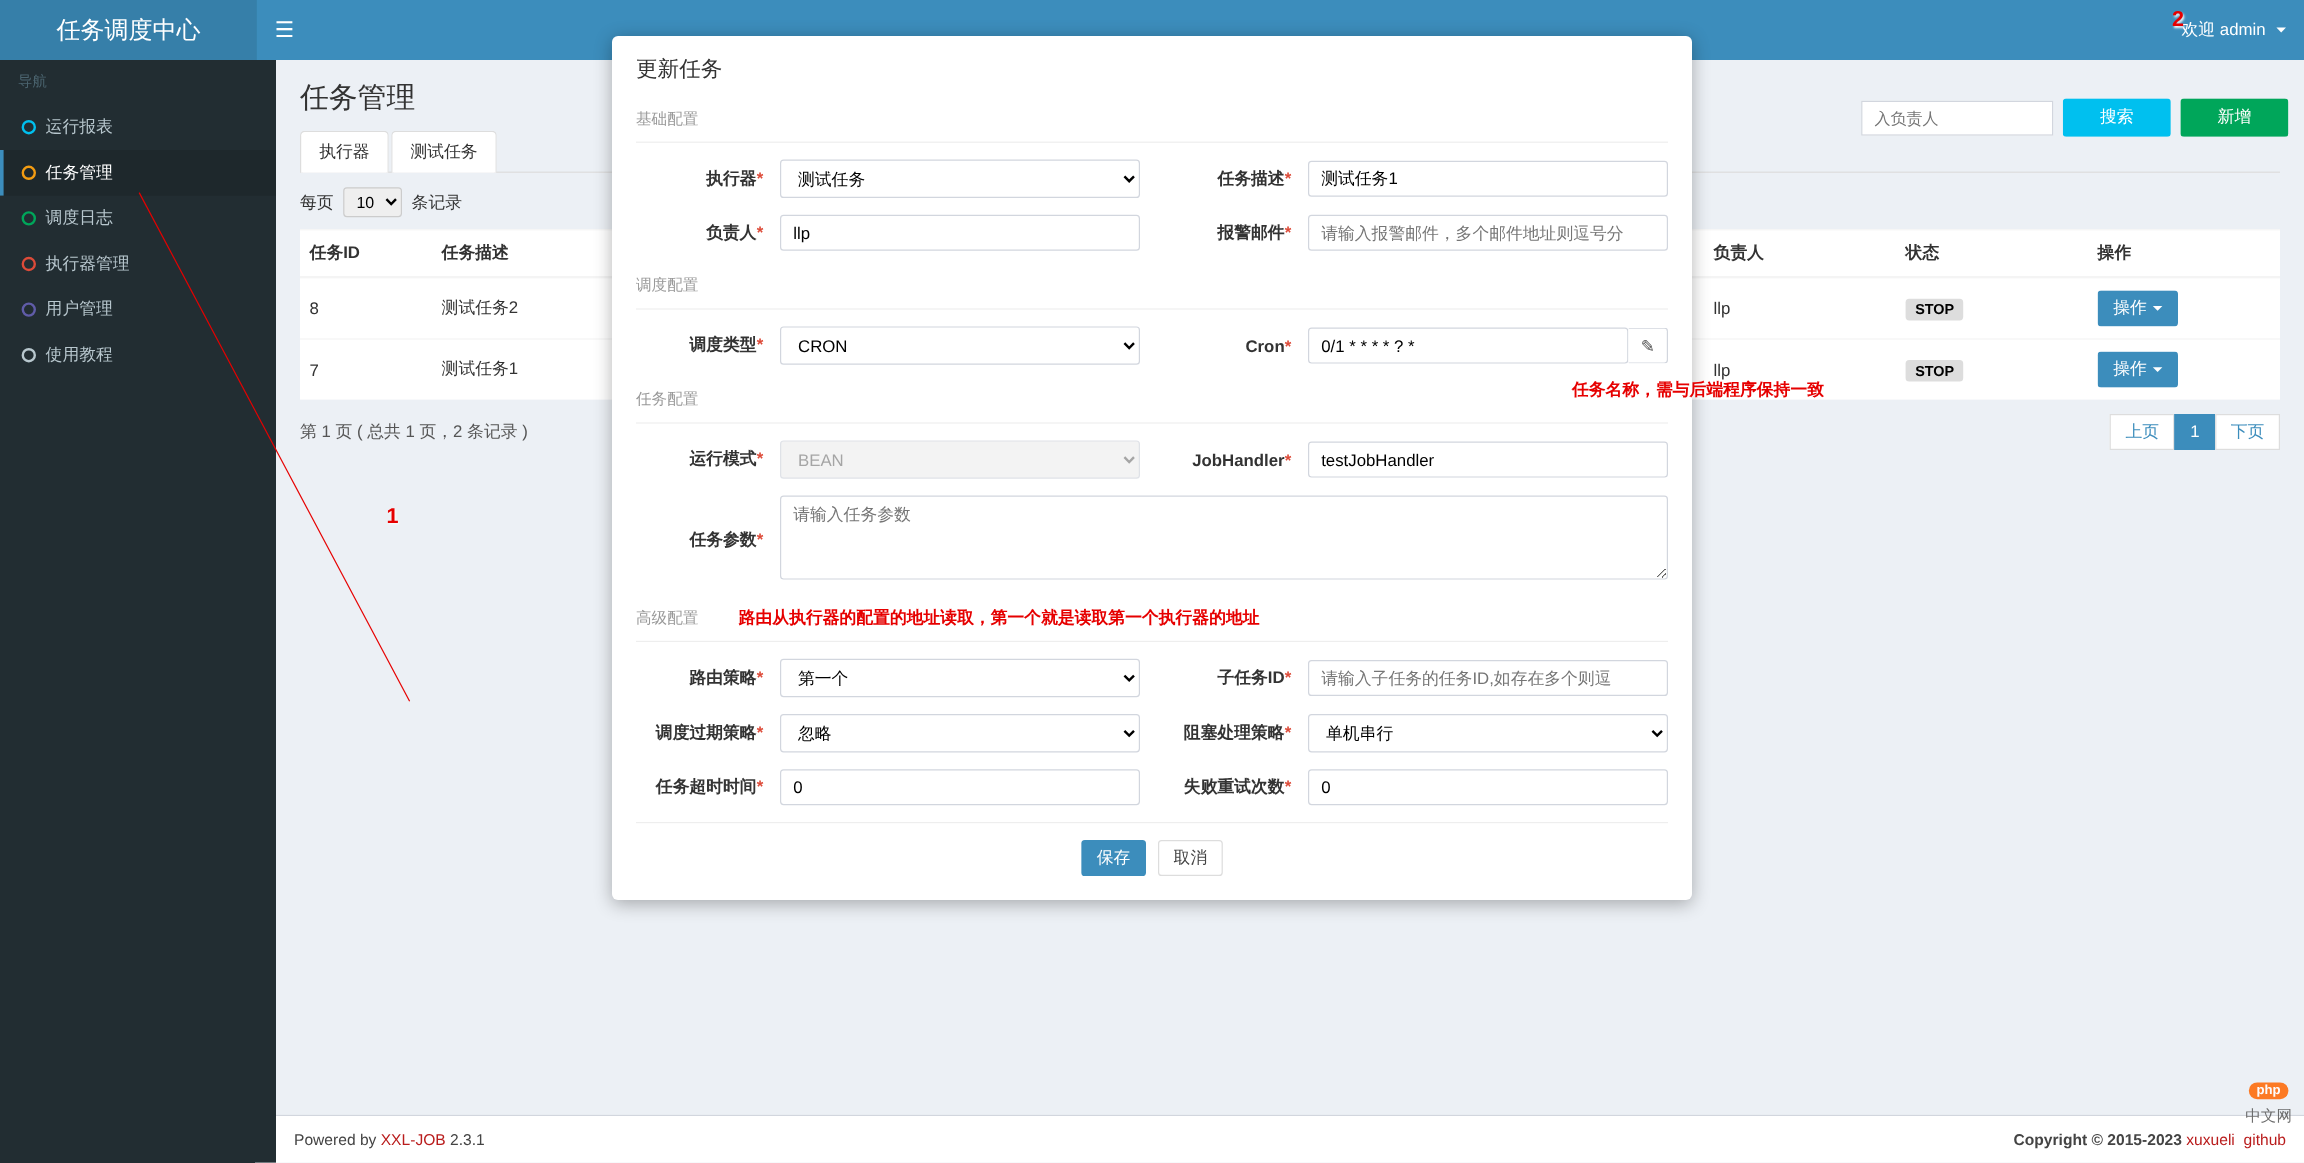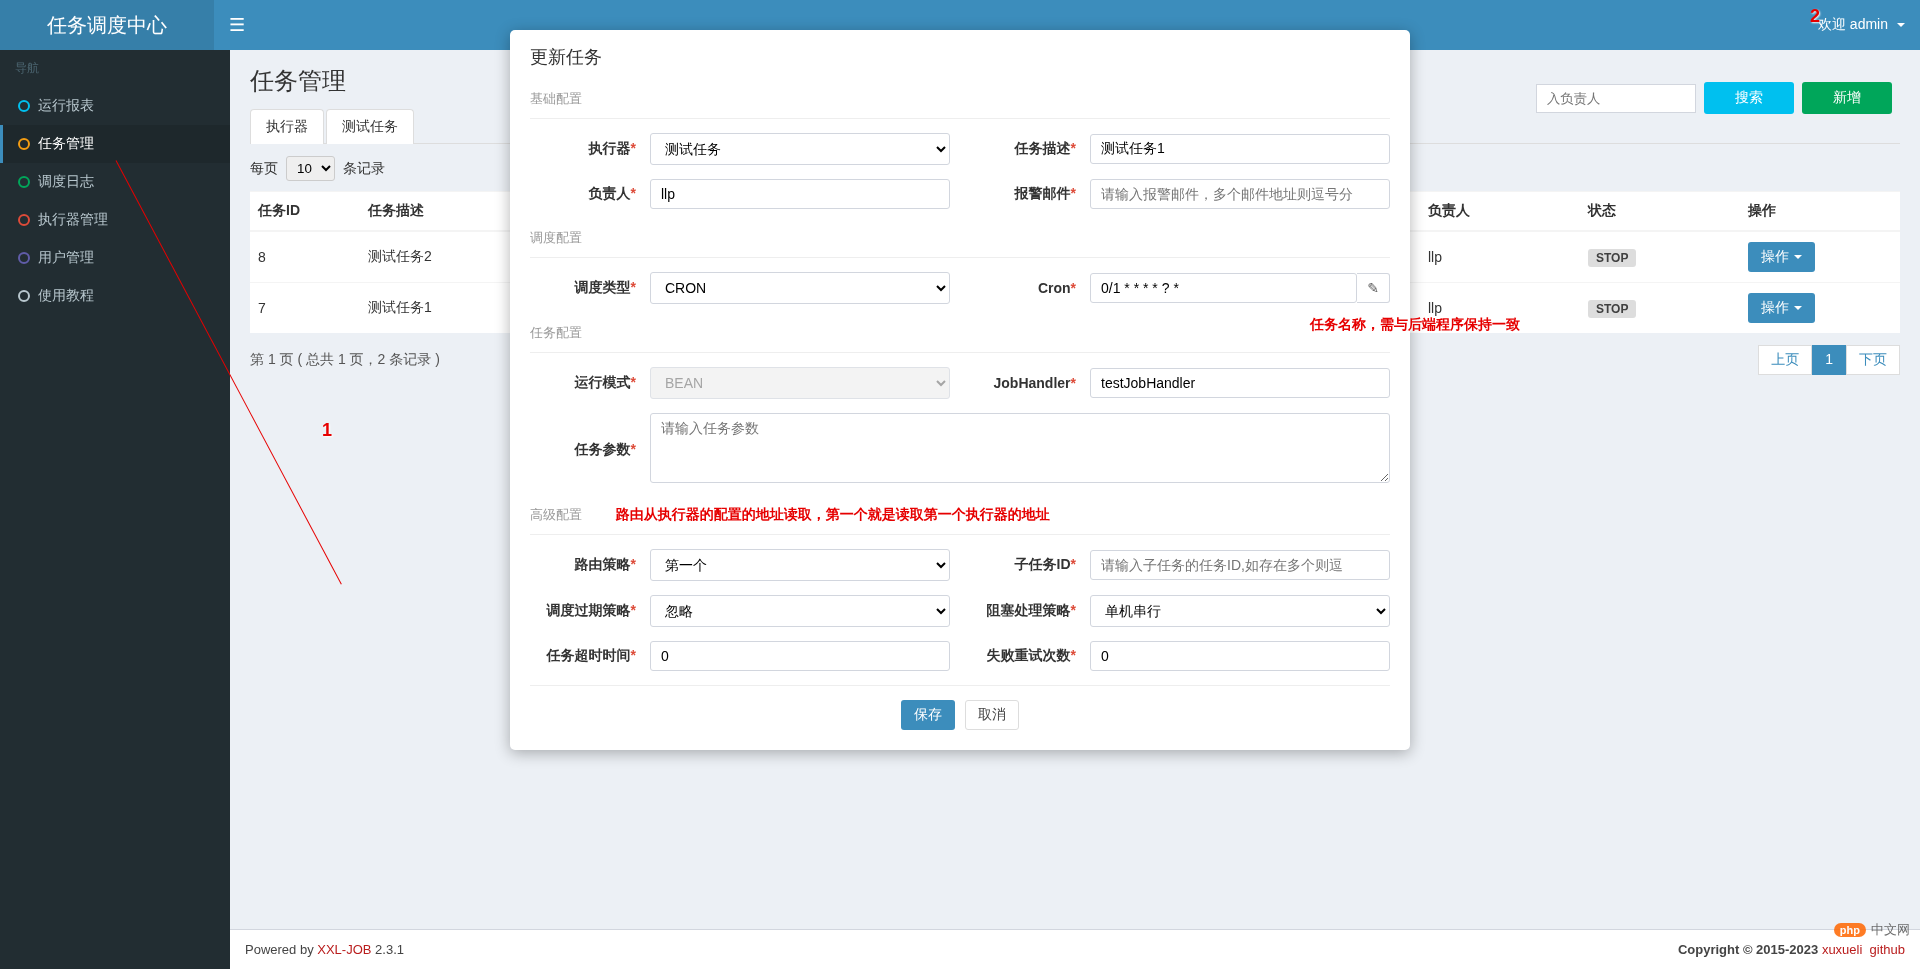--- a/index.html
+++ b/index.html
@@ -28,29 +28,29 @@
 .content { position: absolute; top: 50px; left: 230px; right: 0; bottom: 30px; padding: 15px 20px; overflow: hidden;}
 h1.page-title { font-size: 24px; font-weight: 500; margin-bottom: 12px; }
 .tabs { border-bottom: 1px solid #ddd; display: flex; margin-bottom: 12px;}
 .tabs .tab { padding: 8px 15px; border: 1px solid transparent; border-bottom: none; margin-bottom:-1px; background:#fff; border-color:#ddd; border-radius:4px 4px 0 0; margin-right:2px; cursor:pointer;}
 .tabs .tab + .tab { border-left:1px solid #ddd;}
 .pager-row { display:flex; align-items:center; gap:8px; margin-bottom:10px;}
 .pager-row select { padding:3px 6px; border:1px solid #ccc; border-radius:3px;}
 table.data { width: 100%; border-collapse: collapse; background:#fff;}
 table.data th, table.data td { padding: 10px 8px; text-align: left; border-top:1px solid #f4f4f4;}
 table.data thead th { background:#fff; border-bottom:2px solid #f4f4f4; font-weight:600;}
-.badge-stop { background:#ddd; color:#404040; padding:2px 8px; border-radius:3px; font-size:12px; font-weight:600;}
+.badge-stop { background:#ddd; color:#000000; padding:2px 8px; border-radius:3px; font-size:12px; font-weight:600;}
 .btn { display:inline-flex; align-items:center; padding:5px 12px; border-radius:3px; border:1px solid transparent; cursor:pointer; font-size:14px; gap:5px;}
 .btn-primary { background:#3c8dbc; color:#fff; }
 .btn-info { background:#00c0ef; color:#fff; }
 .btn-success { background:#00a65a; color:#fff; }
 .btn-default { background:#fff; color:#444; border-color:#ddd;}
 .btn .caret-w { width:0;height:0;border-left:4px solid transparent;border-right:4px solid transparent;border-top:4px solid #fff;}
 .search-input { border:1px solid #d2d6de; padding:6px 10px; width:160px; border-radius:0; background:#fff;}
-.top-controls { position:absolute; top:82px; right:28px; display:flex; gap:8px; align-items:center;}
+.top-controls { position:absolute; top:82px; right:13px; display:flex; gap:8px; align-items:center;}
 .bottom-info { display:flex; justify-content:space-between; align-items:center; margin-top:12px; color:#555;}
 .pagination { display:flex; gap:0;}
 .pagination .pg { padding:5px 12px; border:1px solid #ddd; background:#fff; color:#3c8dbc; cursor:pointer;}
 .pagination .pg.active { background:#3c8dbc; color:#fff; border-color:#3c8dbc;}
 
 
 .footer { position:absolute; left:230px; right:0; bottom:0; height:40px; background:#fff; border-top:1px solid #d2d6de; display:flex; align-items:center; justify-content:space-between; padding:0 15px; color:#444; font-size:13px;}
 .footer a { color:#b91c1c; text-decoration:none;}
 .modal { position:absolute; top:30px; left:50%; transform:translateX(-50%); width:900px; background:#fff; border-radius:5px; box-shadow:0 3px 15px rgba(0,0,0,.3); z-index:2000; padding-bottom:10px;}
 .modal .m-header { padding:15px 20px; font-size:18px; }
@@ -67,21 +67,21 @@
 .input-group { display:flex;}
 .input-group input { flex:1; border-radius:3px 0 0 3px;}
 .input-group .addon { border:1px solid #d2d6de; border-left:none; padding:6px 10px; background:#fff; border-radius:0 3px 3px 0; cursor:pointer; color:#555;}
 .m-actions { display:flex; gap:10px; justify-content:center; padding-top:14px; border-top:1px solid #eee; margin:10px 20px 10px;}
 
 
 .anno { position:absolute; color:#e60000; font-weight:700; font-size:14px; z-index:3000; text-shadow:1px 1px 2px #fff;}
 .anno-line { position:absolute; background:#e60000; height:1px; transform-origin:left center; z-index:1400;}
 
 
-.wm { position:absolute; right:10px; bottom:30px; display:flex; align-items:center; gap:5px; font-size:13px; color:#555; z-index:500; opacity:.85;}
+.wm { position:absolute; right:10px; bottom:30px; display:flex; align-items:center; gap:5px; font-size:13px; color:#555; z-index:500; opacity:.85;flex-direction:column;}
 .wm .logo { background:#f60; color:#fff; border-radius:10px; padding:1px 6px; font-weight:700; font-size:11px;}
 </style>
 </head>
 <body>
 
 <div class="page">
 
   <div class="navbar">
     <div class="brand">任务调度中心</div>
     <div class="nav-body">

